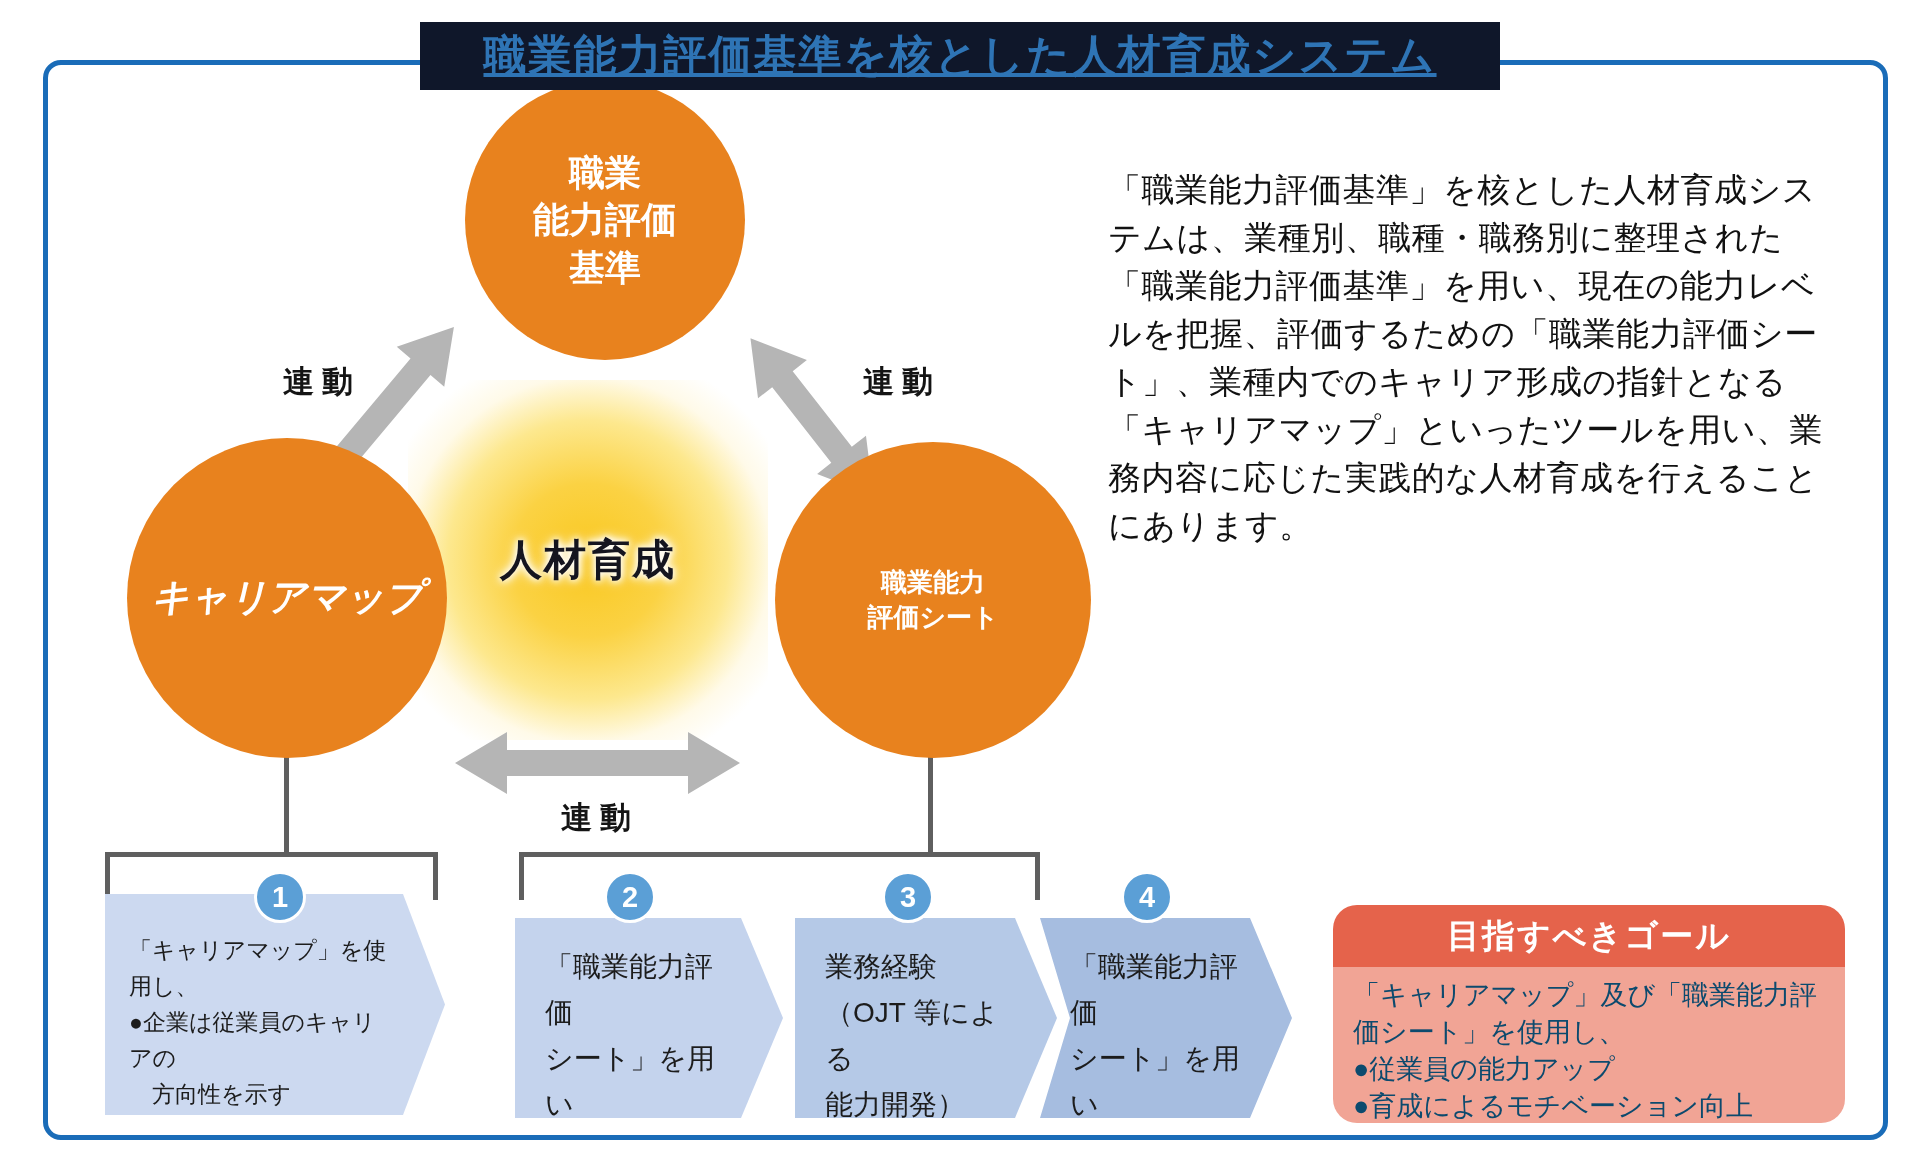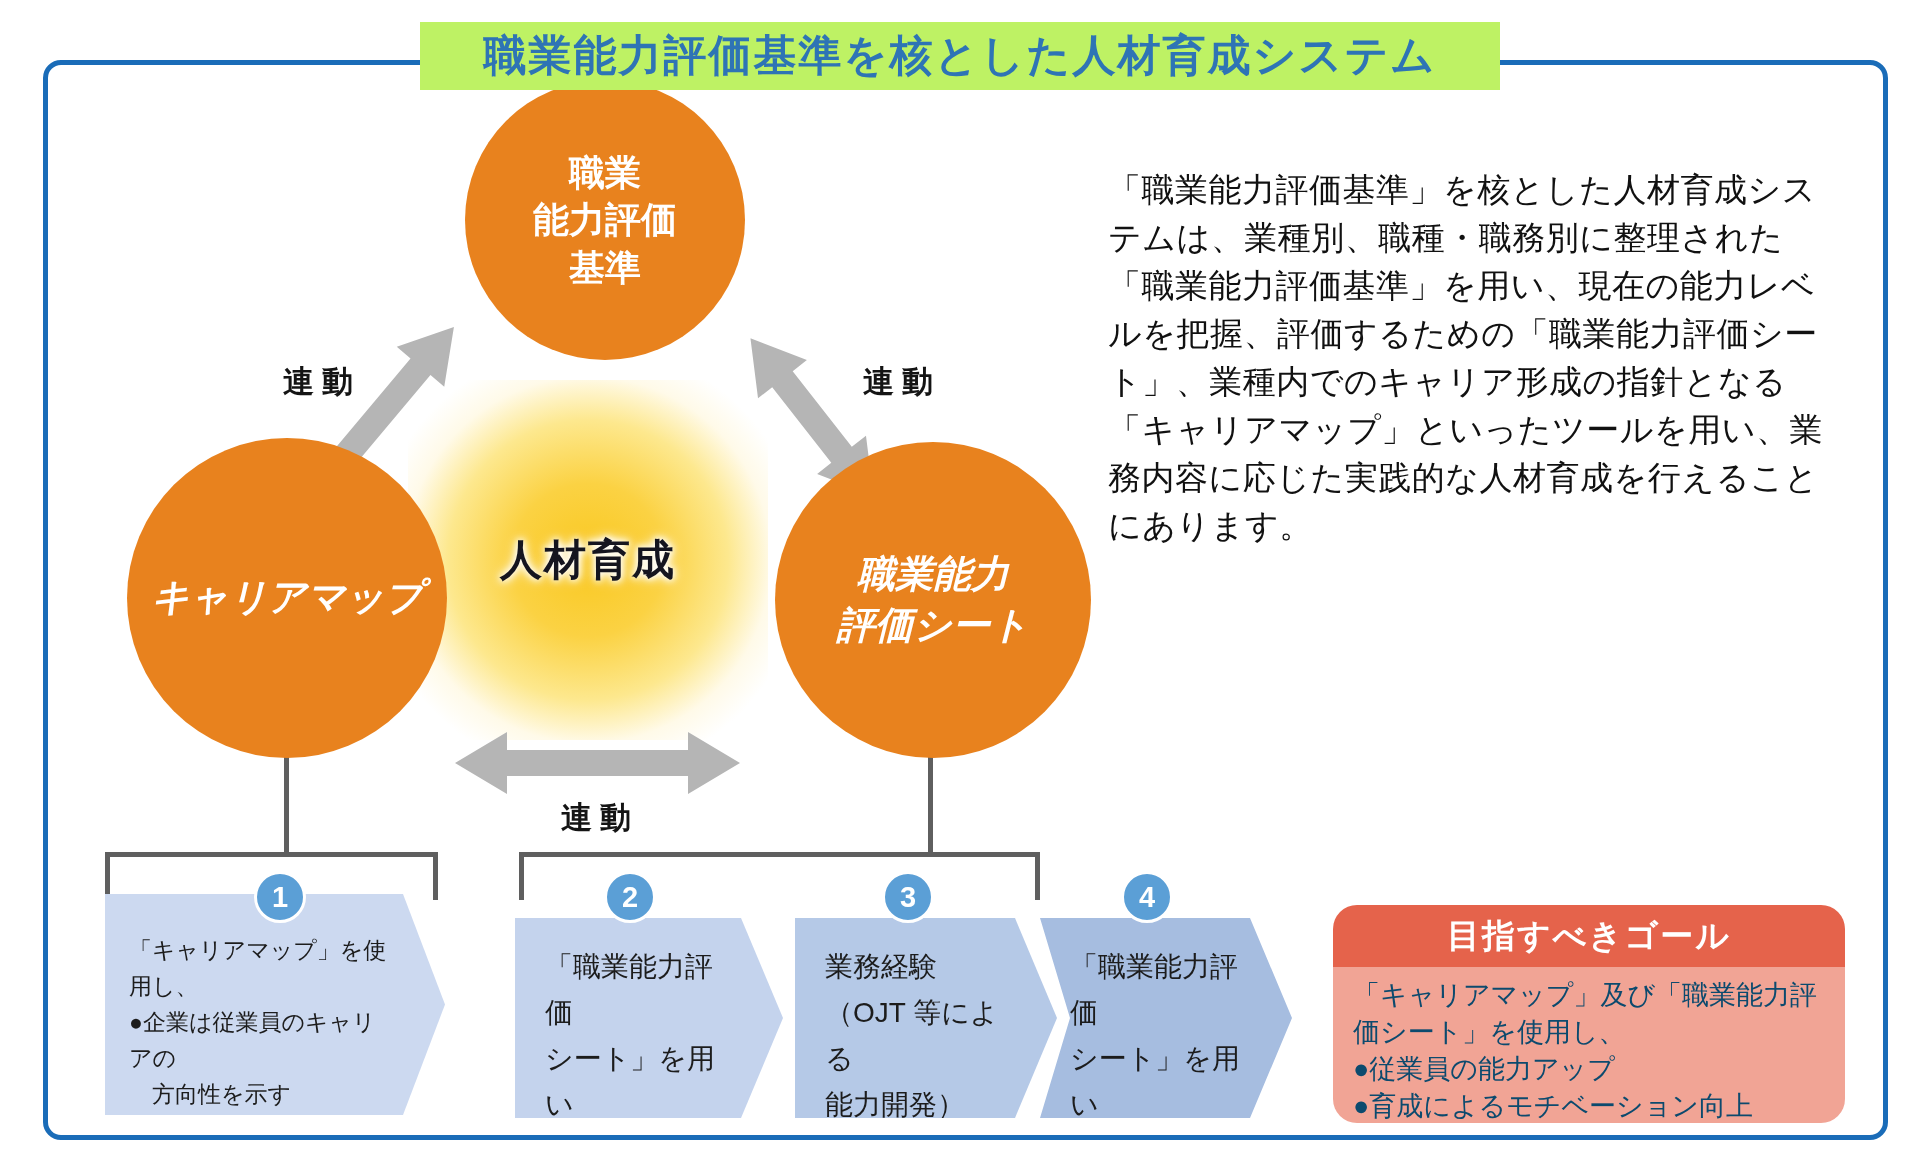--- a/index.html
+++ b/index.html
@@ -2,30 +2,30 @@
 <html lang="ja" style="--orange: #E8821E; --border-blue: #1A6CB8; --title-blue: #2E74B5; --arrow-gray: #B5B5B5; --bracket-gray: #5F5F5F; --badge-blue: #5B9FD6; --glow-gold: #F9C820; --step1: #CCD9F0; --step2: #C4D3ED; --step3: #B5C9E7; --step4: #A6BDE0; --goal-header: #E5634B; --goal-body: #F1A495;"><head>
 <meta charset="utf-8">
 <style>
   html,body{margin:0;padding:0;background:#ffffff;}
   body{font-family:"Liberation Sans","DejaVu Sans",sans-serif;}
   #stage{position:relative;width:1920px;height:1162px;background:#fff;overflow:hidden;}
 
   .frame{position:absolute;left:43px;top:60px;width:1845px;height:1080px;
          box-sizing:border-box;border:5px solid var(--border-blue,#1A6CB8);border-radius:18px;}
 
-  .title{position:absolute;left:420px;top:22px;width:1080px;height:68px;background:#bef264;
+  .title{position:absolute;left:420px;top:22px;width:1080px;height:68px;background:#0f172a;
          display:flex;align-items:center;justify-content:center;z-index:6;
-         font-size:43px;font-weight:bold;color:var(--title-blue,#2E74B5);letter-spacing:2px;}
+         font-size:43px;font-weight:bold;color:var(--title-blue,#2E74B5);letter-spacing:2px;text-decoration:underline;}
 
   .circle{position:absolute;border-radius:50%;background:var(--orange,#E8821E);
           display:flex;align-items:center;justify-content:center;text-align:center;
           color:#fff;font-weight:bold;white-space:pre-line;z-index:3;}
   .circle.top{left:465px;top:80px;width:280px;height:280px;font-size:36px;line-height:1.32;}
   .circle.left{left:127px;top:438px;width:320px;height:320px;font-size:38px;line-height:1.3;font-style:italic;}
-  .circle.right{left:775px;top:442px;width:316px;height:316px;font-size:38px;line-height:1.35;font-style:italic;}
+  .circle.right{left:775px;top:442px;width:316px;height:316px;font-size:26px;line-height:1.35;}
 
   .glow{position:absolute;left:408px;top:380px;width:360px;height:360px;z-index:1;
         background:radial-gradient(circle,var(--glow-gold,#F9C820) 0%,#fbd243 30%,#fde88e 55%,
                    rgba(255,246,214,.55) 72%,rgba(255,255,255,0) 85%);}
   .center-label{position:absolute;left:438px;top:528px;width:300px;height:64px;z-index:4;
         display:flex;align-items:center;justify-content:center;
         font-size:42px;font-weight:bold;color:#15151f;letter-spacing:2px;
         text-shadow:0 0 6px #fff,0 0 10px #fff,0 0 14px #fff;}
 
   .rendo{position:absolute;width:120px;height:40px;z-index:4;display:flex;align-items:center;justify-content:center;

